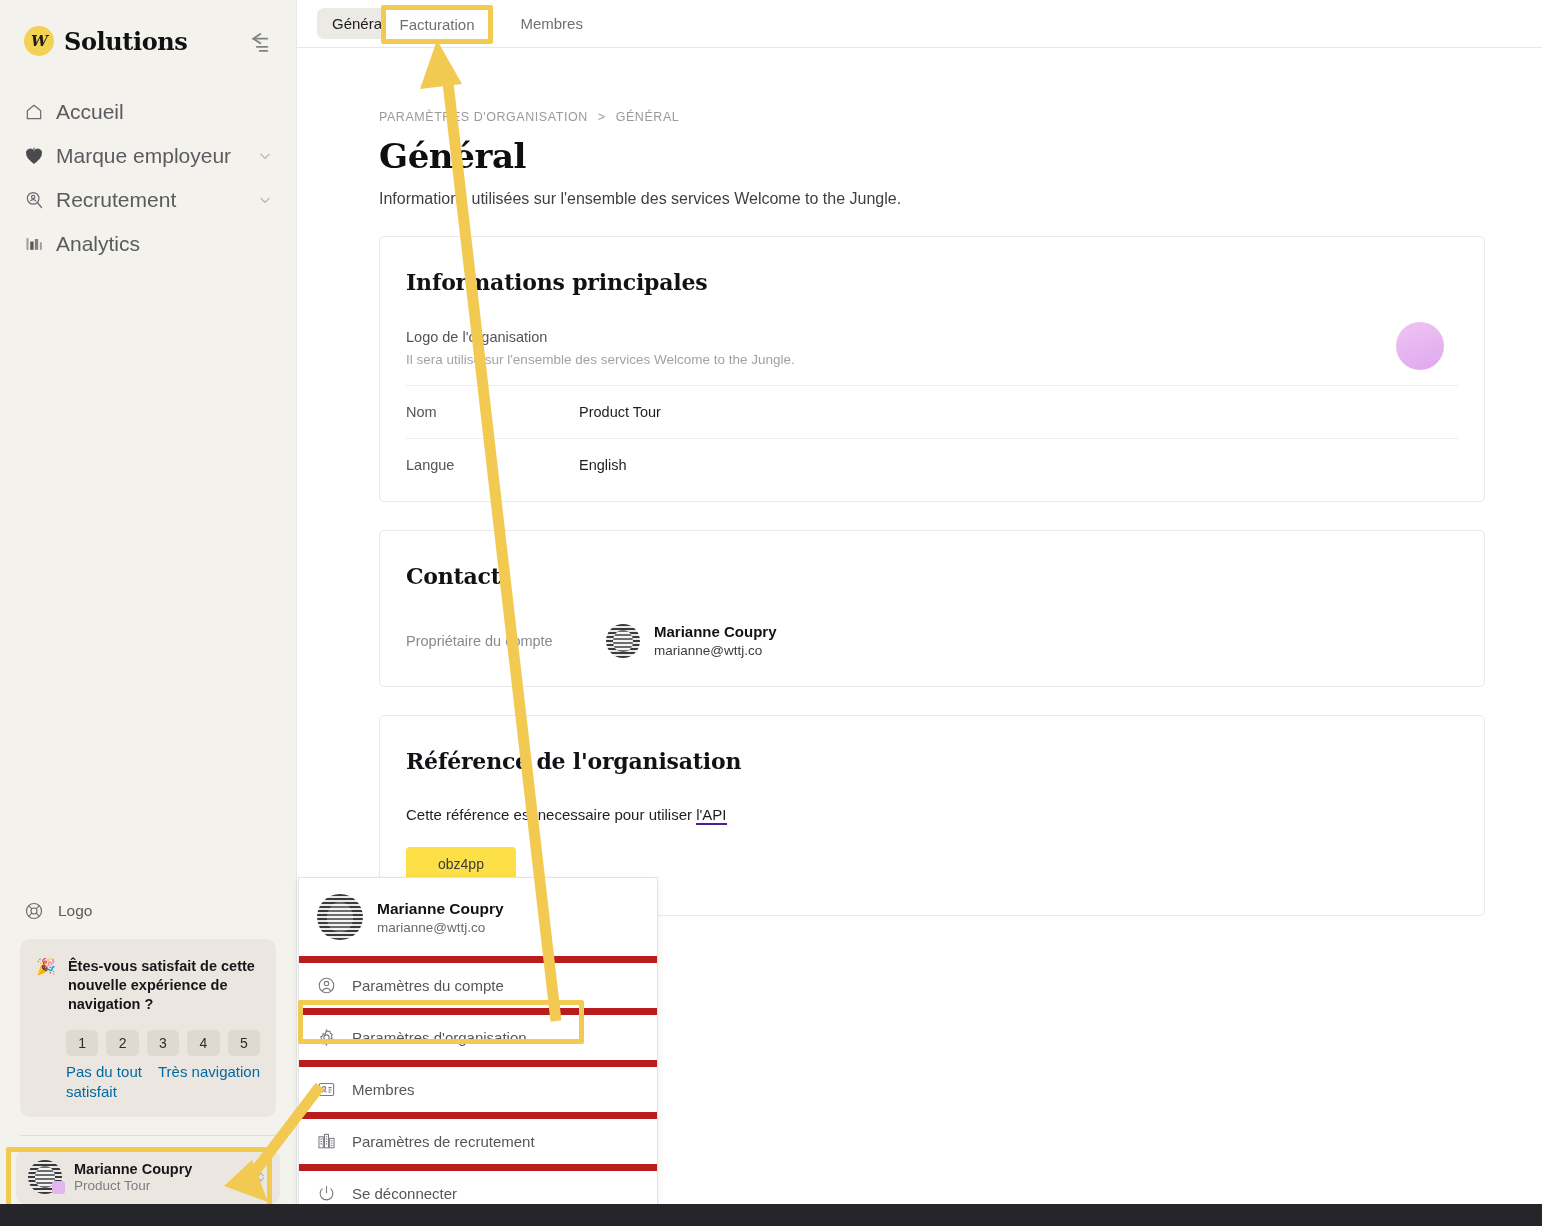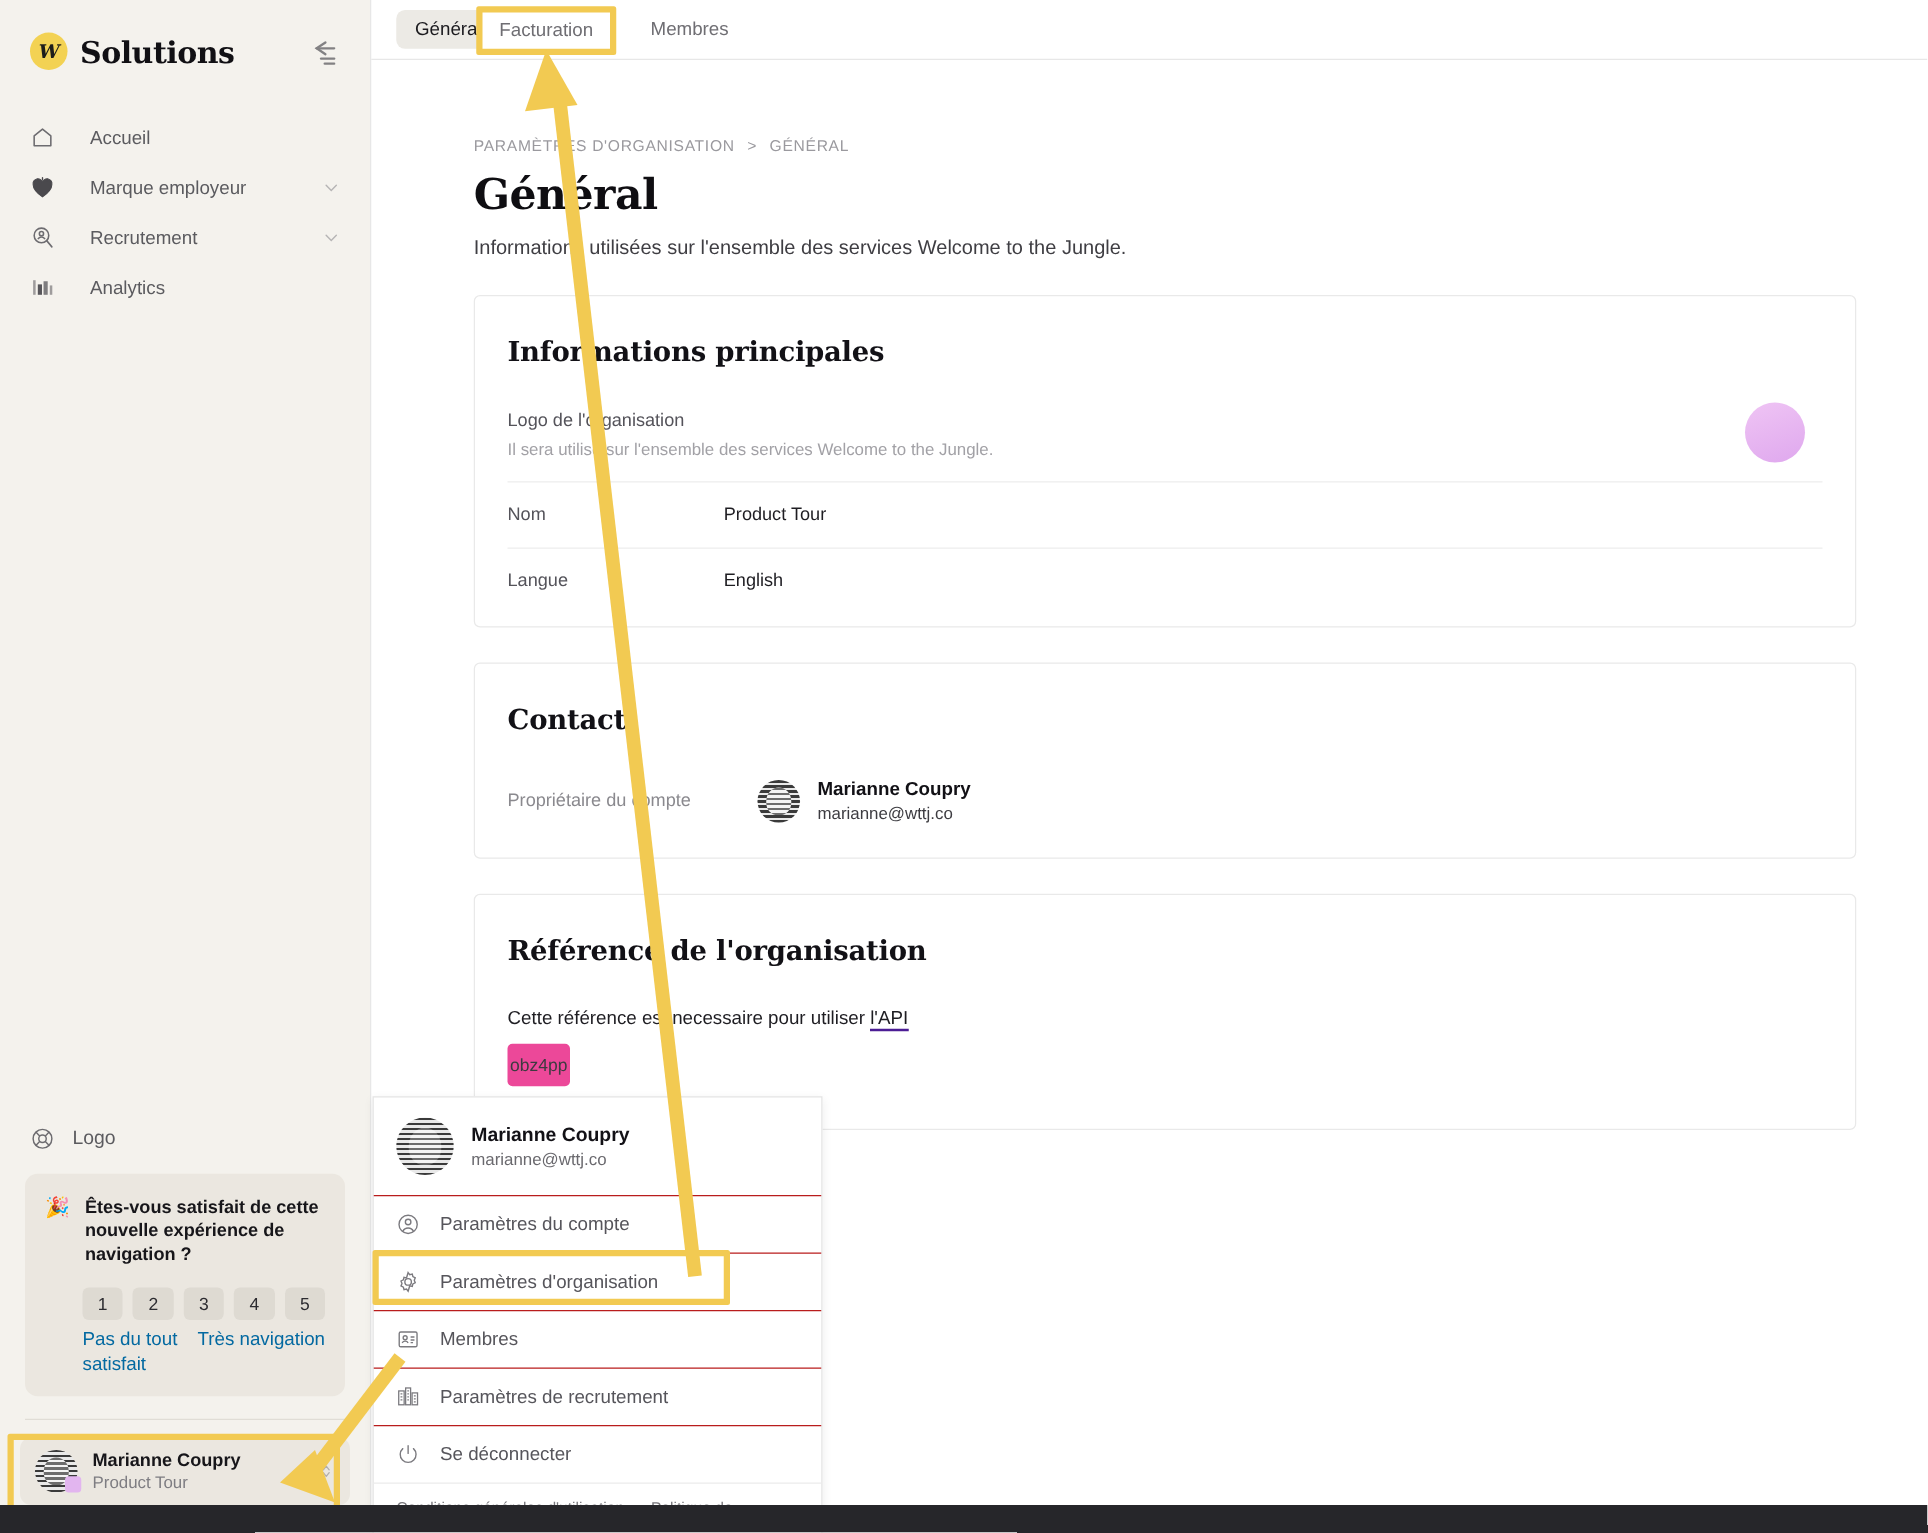--- a/index.html
+++ b/index.html
@@ -30,23 +30,23 @@
     font-style: italic; letter-spacing: -1px;
   }
   .brand-name {
     font-family: "DejaVu Serif", serif; font-weight: bold;
     font-size: 24px; color: #111014; letter-spacing: -0.4px;
   }
   .collapse-btn { width: 28px; height: 28px; cursor: pointer; opacity: .75; }
 
   .sb-nav { margin-top: 26px; padding: 0 12px; }
   .nav-item {
-    display: flex; align-items: center; gap: 28px;
+    display: flex; align-items: center; gap: 12px;
     padding: 10px 12px; border-radius: 8px; cursor: pointer;
-    color: #5b5b5f; font-size: 15px;
+    color: #5b5b5f; font-size: 21px;
   }
   .nav-ico { width: 20px; height: 20px; flex: 0 0 20px; display:block; }
   .nav-label { flex: 1; }
   .chev { width: 14px; height: 14px; opacity: .6; }
 
   .sb-spacer { flex: 1; }
 
   .aide-row {
     display: flex; align-items: center; gap: 14px;
     padding: 10px 24px; color: #5b5b5f; font-size: 15.5px; cursor: pointer;
@@ -149,42 +149,42 @@
 
   .contact-row { display: flex; align-items: center; margin-top: 34px; }
   .contact-row .k { width: 200px; font-size: 14.5px; color: #8a898e; }
   .owner { display: flex; align-items: center; gap: 14px; }
   .owner-name { font-size: 15px; font-weight: bold; color: #121116; }
   .owner-mail { font-size: 13.5px; color: #3d3c41; margin-top: 3px; }
 
   .ref-text { font-size: 15px; color: #1e1d22; margin-top: 32px; }
   .ref-link { color: #1e1d22; border-bottom: 2px solid #4c1d95; text-decoration: none; }
   .ref-chip {
-    display: inline-block; margin-top: 12px; background: #ec4899;
-    border-radius: 4px; padding: 9px 2px; font-size: 14px; color: #3c3b40;
+    display: inline-block; margin-top: 24px; background: #fde047;
+    border-radius: 4px; padding: 9px 32px; font-size: 14px; color: #3c3b40;
   }
 
   
   .popup {
     position: absolute; left: 298px; top: 877px; width: 360px;
     background: #fff; border: 1px solid #e4e4e4; box-shadow: 0 2px 8px rgba(0,0,0,.07);
   }
   .pu-head { display: flex; gap: 14px; align-items: center; padding: 16px 18px; }
   .pu-avatar { width: 46px; height: 46px; border-radius: 50%; flex: 0 0 46px; position: relative;
     background: repeating-linear-gradient(0deg,#3a3a3a 0 2px,#e9e9e9 2px 4px); overflow:hidden; }
   .pu-avatar::after {
     content:""; position:absolute; left:10px; top:8px; width:26px; height:30px;
     border-radius:50% 50% 45% 45%;
     background: repeating-linear-gradient(0deg,#6d6d6d 0 2px,#f4f4f4 2px 4px);
   }
   .pu-name { font-size: 15.5px; font-weight: bold; color: #121116; }
   .pu-mail { font-size: 13.5px; color: #6a696e; margin-top: 2px; }
   .pu-item {
     display: flex; align-items: center; gap: 16px; padding: 13px 18px;
-    border-top: 1px solid #b91c1c; font-size: 15px; color: #56555b; cursor: pointer;
+    border-top: 7px solid #b91c1c; font-size: 15px; color: #56555b; cursor: pointer;
   }
   .pu-ico { width: 19px; height: 19px; flex: 0 0 19px; }
   .pu-foot {
     border-top: 1px solid #ececec; padding: 12px 18px 13px 18px;
     font-size: 12.5px; color: #77767b;
   }
   .pu-foot a { color: #77767b; text-decoration: none; cursor: pointer; }
 
   
   .hl {

